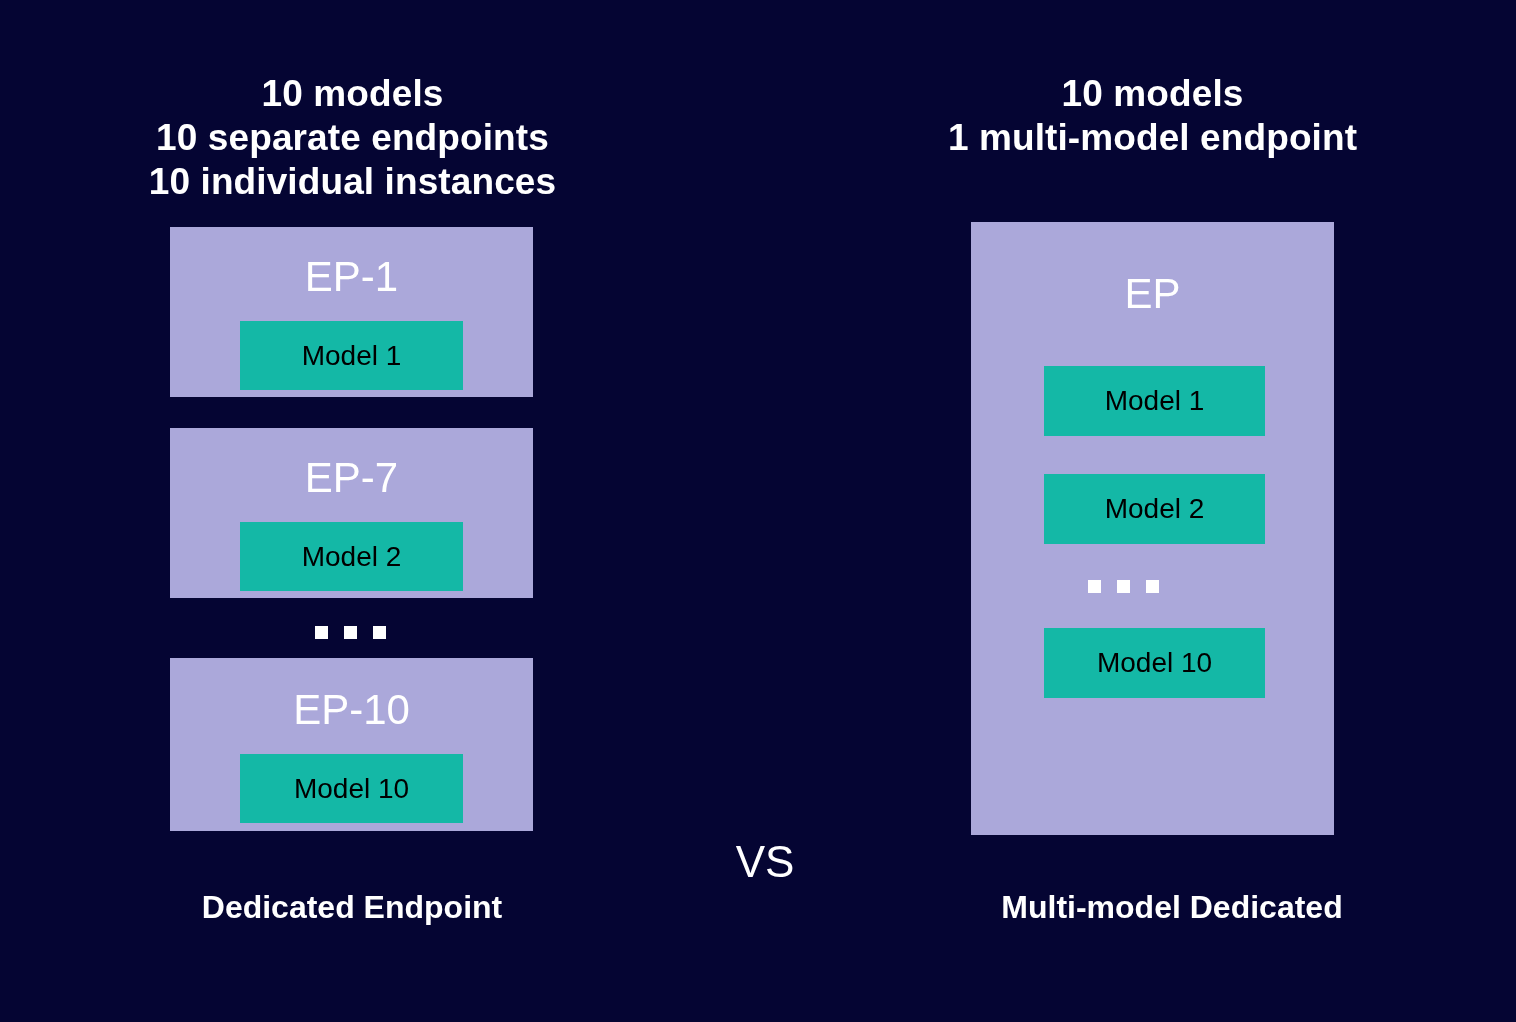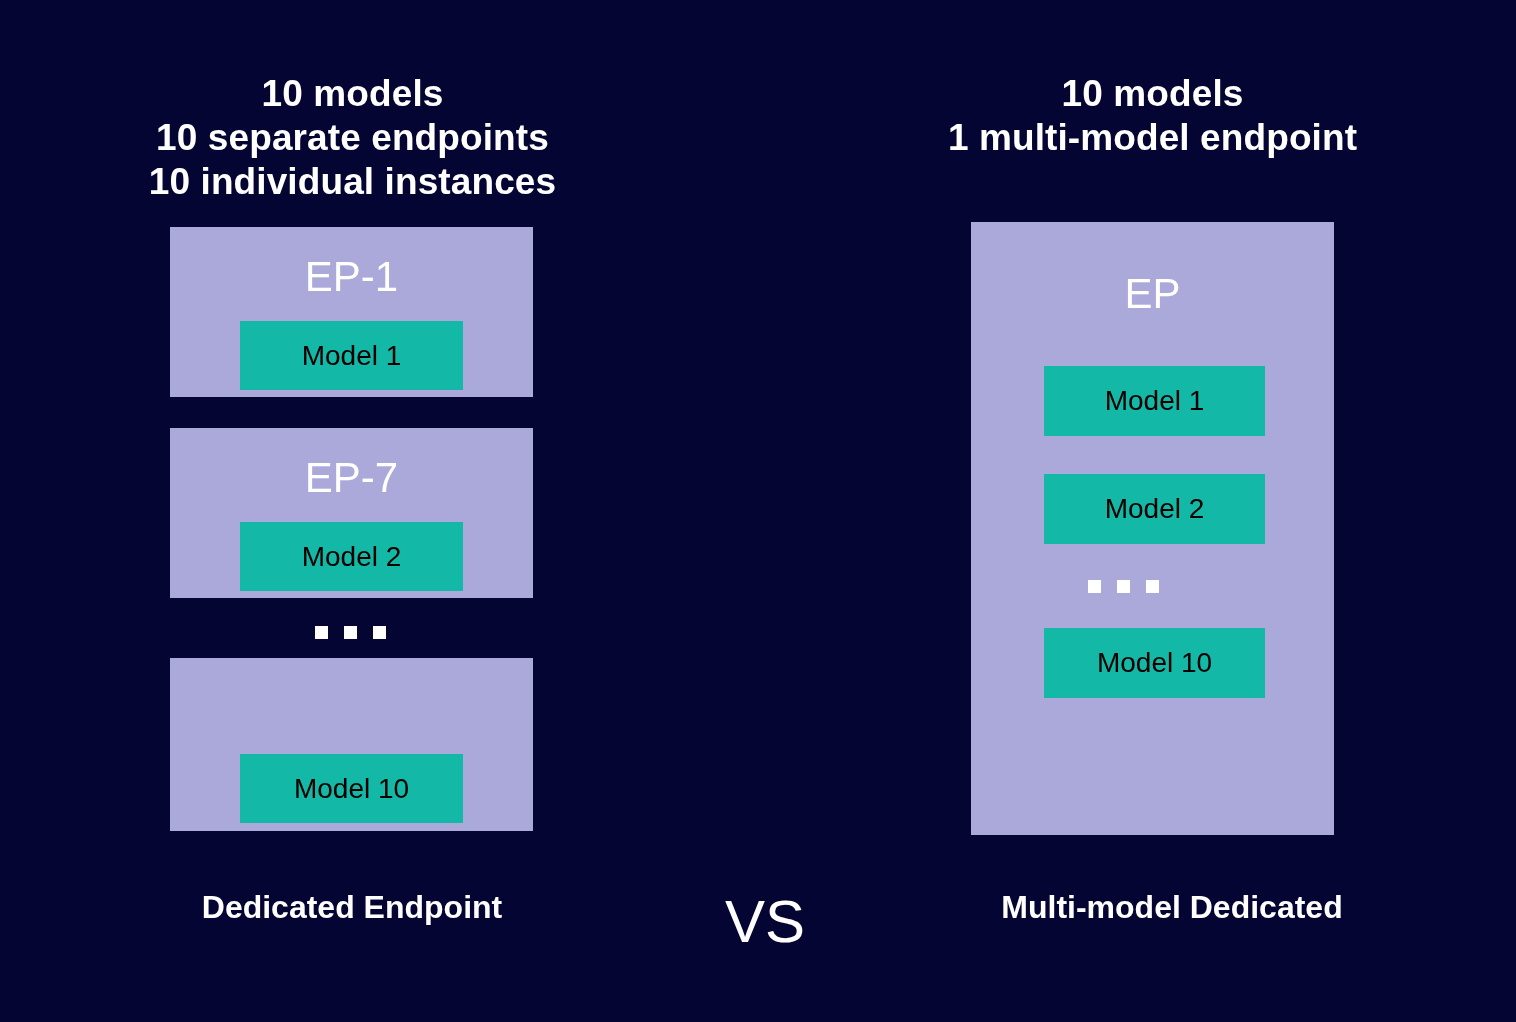--- a/index.html
+++ b/index.html
@@ -91,25 +91,25 @@
     white-space: nowrap;
     font-size: 32px;
     font-weight: bold;
     line-height: 38px;
   }
   #caption-left  { left: 150px; top: 888px; width: 404px; }
   #caption-right { left: 970px; top: 888px; width: 404px; }
   #caption-vs {
     position: absolute;
     left: 660px;
-    top: 896px;
+    top: 836px;
     width: 210px;
     text-align: center;
     color: #ffffff;
-    font-size: 60px;
+    font-size: 44px;
     font-weight: normal;
     line-height: 52px;
     white-space: nowrap;
   }
 </style>
 </head>
 <body>
 
 <div id="slide">
 
@@ -138,20 +138,21 @@
     </div>
   </div>
 
   <div class="ellipsis" style="left:315px; top:626px;">
     <span class="sq"></span>
     <span class="sq"></span>
     <span class="sq"></span>
   </div>
 
   <div class="ep-box" style="left:170px; top:658px; width:363px; height:173px;">
+    <div class="ep-title" style="top:28px;">EP-10</div>
     <div class="model-box" style="left:70px; top:96px; width:223px; height:69px;">
       <span class="model-label">Model 10</span>
     </div>
   </div>
 
   <div class="ep-box" style="left:971px; top:222px; width:363px; height:613px;">
 
     <div class="ep-title" style="top:48px;">EP</div>
 
     <div class="model-box" style="left:73px; top:144px; width:221px; height:70px;">

